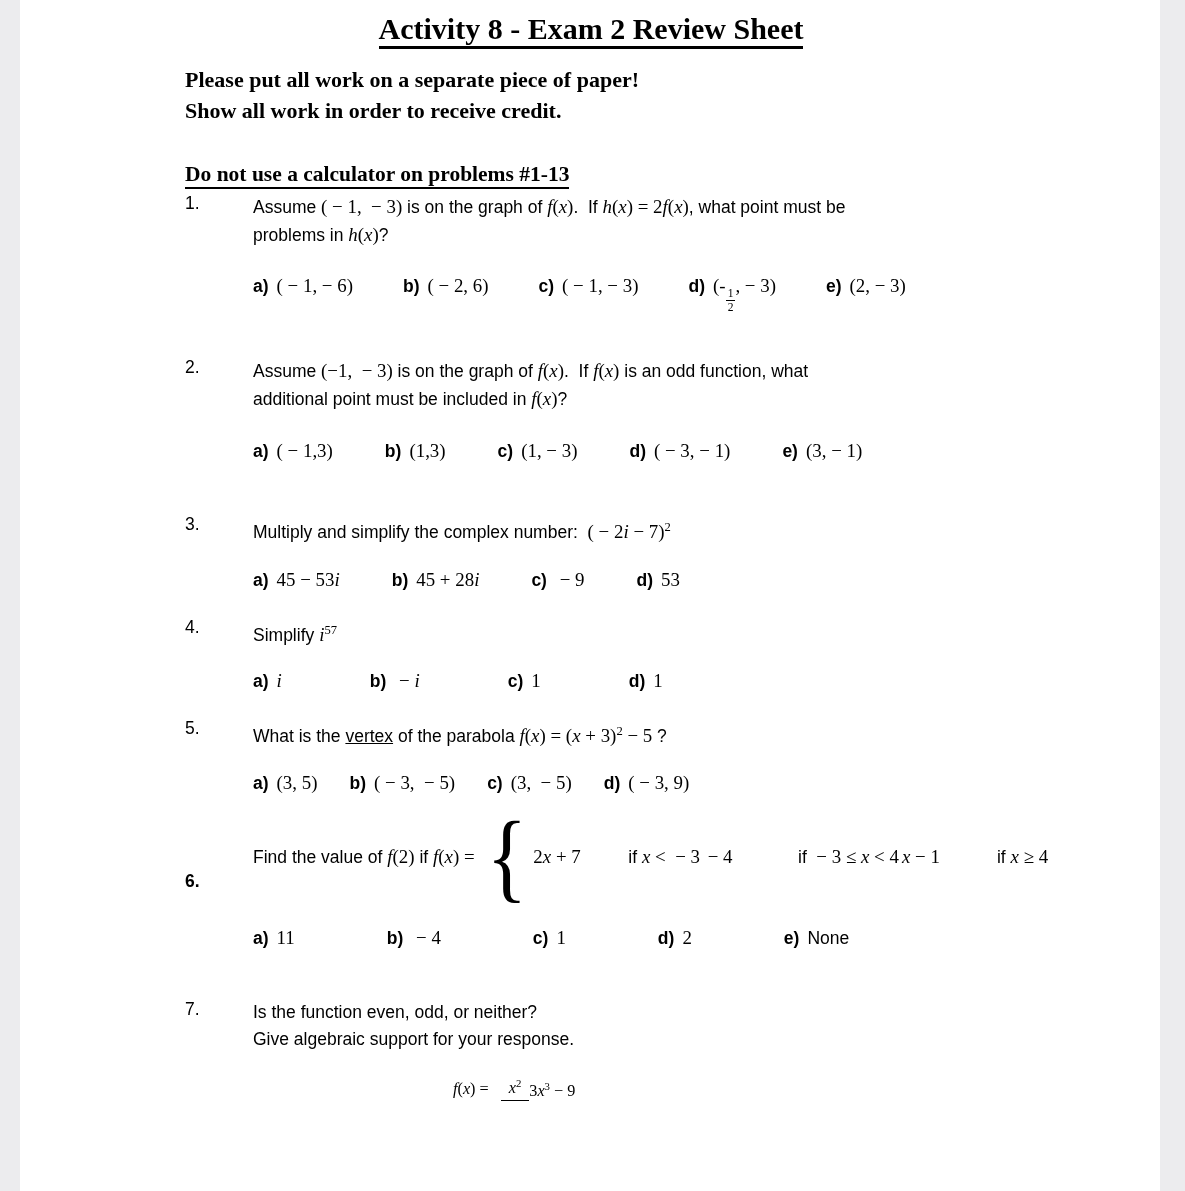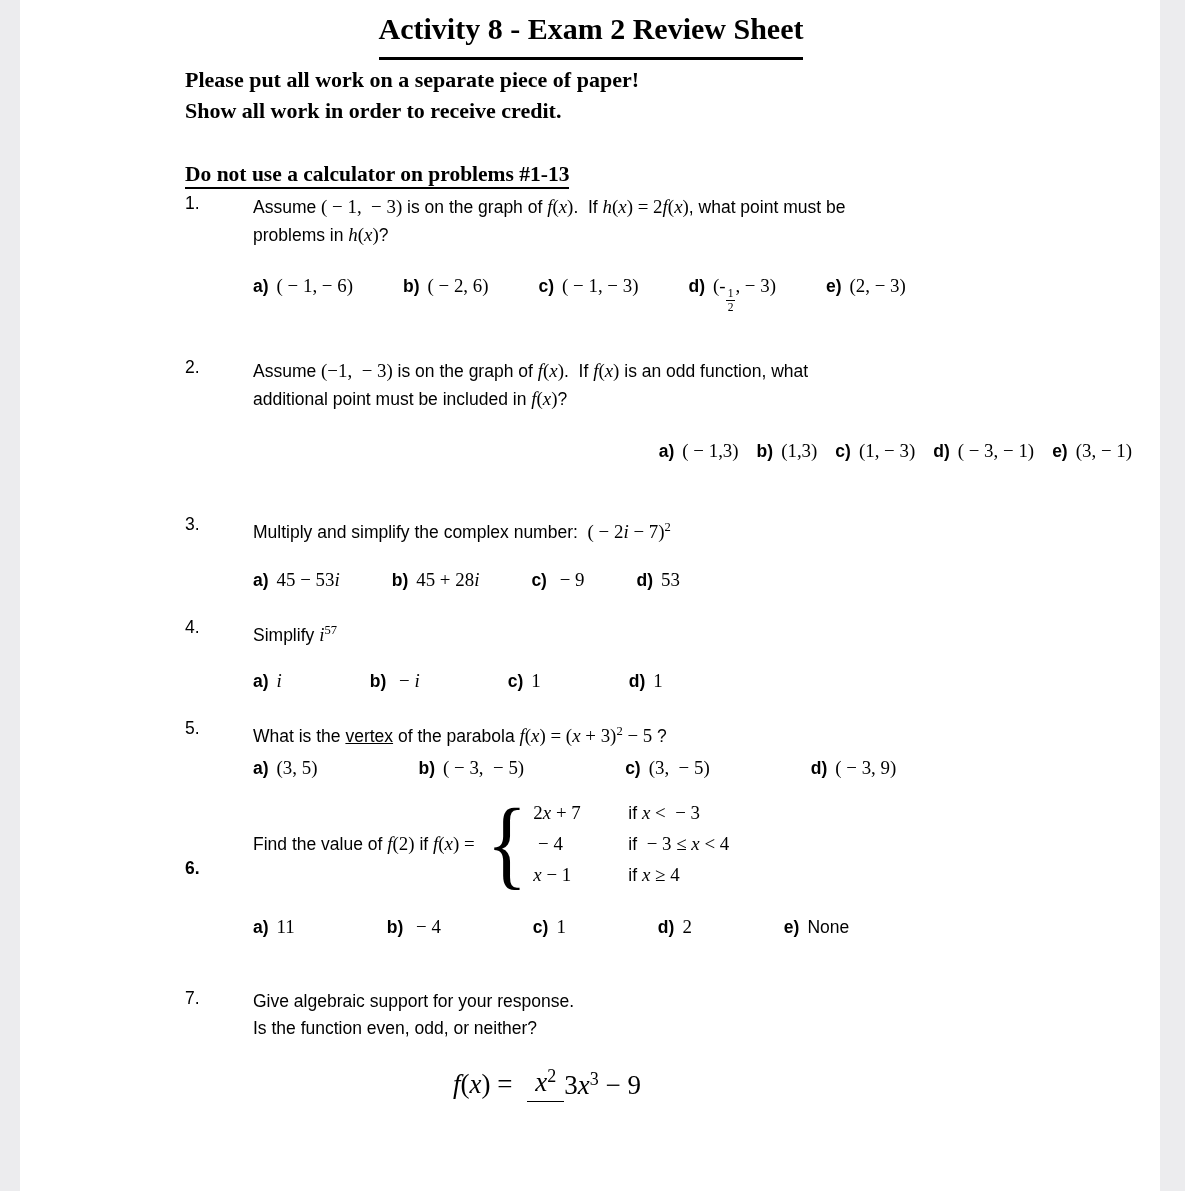--- a/index.html
+++ b/index.html
@@ -11,21 +11,21 @@
   .page{
     position:absolute;top:0;bottom:0;left:20px;right:25px;
     background:#ffffff;box-sizing:border-box;
     padding:12px 28px 30px 165px;overflow:hidden;
   }
   
   h1.title{
     margin:0 0 0 -135px;text-align:center;
     font-family:"Liberation Serif",serif;font-size:30px;font-weight:700;
   }
-  h1.title .tspan{border-bottom:3px solid #000;padding-bottom:12px;}
+  h1.title .tspan{border-bottom:3px solid #000;padding-bottom:1px;}
   .instructions{
     margin-top:18px;
     font-family:"Liberation Serif",serif;font-weight:700;font-size:22px;line-height:31px;
   }
   .section-heading{
     margin-top:36px;
     font-family:"Liberation Serif",serif;font-weight:700;font-size:21.5px;
   }
   .section-heading .hspan{border-bottom:2px solid #000;padding-bottom:1px;}
   
@@ -53,46 +53,46 @@
   .frac .fnum{border-bottom:1.4px solid #000;padding:0 2px;}
   .frac .fden{padding:0 2px;}
   
   .pw-line{display:flex;align-items:center;white-space:pre;font-size:17.5px;}
   .pw-intro{white-space:pre;}
   .brace{
     font-family:"Liberation Serif",serif;font-size:100px;font-weight:400;
     line-height:0.86;transform:scaleX(0.85);display:inline-block;
     margin:0 2px 0 4px;
   }
-  .pw-rows{display:inline-flex;flex-direction:column;gap:3px;}
+  .pw-rows{display:inline-flex;flex-direction:row;gap:3px;}
   .pw-row{display:flex;line-height:28px;}
   .pw-expr{min-width:95px;white-space:pre;}
   .pw-cond{white-space:pre;}
   
   .display-formula{
     display:flex;align-items:center;margin-left:200px;margin-top:24px;
-    font-size:25px;
+    font-size:15px;
   }
   .df-lhs{white-space:pre;margin-right:8px;}
   .dfrac{display:inline-flex;align-items:center;}
   .dfrac .dnum{padding:0 8px 3px;border-bottom:1.6px solid #000;white-space:pre;}
   .dfrac .dden{padding-top:3px;white-space:pre;}
   
   #problems .problem:nth-child(1){margin-top:6px;}
   #problems .problem:nth-child(2){margin-top:44px;}
   #problems .problem:nth-child(3){margin-top:52px;}
   #problems .problem:nth-child(4){margin-top:26px;}
   #problems .problem:nth-child(5){margin-top:26px;}
   #problems .problem:nth-child(6){margin-top:20px;}
   #problems .problem:nth-child(7){margin-top:50px;}
   #problems .problem:nth-child(1) .options{gap:50px;margin-top:26px;}
-  #problems .problem:nth-child(2) .options{gap:18px;margin-top:27px;justify-content:flex-end;}
+  #problems .problem:nth-child(2) .options{gap:52px;margin-top:27px;}
   #problems .problem:nth-child(3) .options{gap:52px;margin-top:23px;}
   #problems .problem:nth-child(4) .options{gap:88px;margin-top:22px;}
-  #problems .problem:nth-child(5) .options{gap:101px;margin-top:7px;}
+  #problems .problem:nth-child(5) .options{gap:32px;margin-top:22px;}
   #problems .problem:nth-child(6) .options{gap:92px;margin-top:27px;}
   #problems .problem:nth-child(6) .p-num{font-weight:700;}
 </style>
 </head>
 <body>
 
 <div class="page">
   <h1 class="title"><span class="tspan">Activity 8 - Exam 2 Review Sheet</span></h1>
 
   <div class="instructions">
@@ -182,22 +182,22 @@
             <span class="option"><span class="opt-label">c)</span><span class="opt-val"><span class="seg-m">1</span></span></span>
             <span class="option"><span class="opt-label">d)</span><span class="opt-val"><span class="seg-m">2</span></span></span>
             <span class="option"><span class="opt-label">e)</span><span class="opt-val"><span class="seg-t">None</span></span></span>
           </div>
         </div>
   </div>
 
   <div class="problem">
     <div class="p-num">7.</div>
     <div class="p-body">
+          <div class="q-line"><span class="seg-t">Is the function even, odd, or neither?</span></div>
           <div class="q-line"><span class="seg-t">Give algebraic support for your response.</span></div>
-          <div class="q-line"><span class="seg-t">Is the function even, odd, or neither?</span></div>
           <div class="display-formula">
             <span class="df-lhs"><span class="seg-i">f</span><span class="seg-m">(</span><span class="seg-i">x</span><span class="seg-m">) = </span></span>
             <span class="dfrac">
               <span class="dnum"><span class="seg-i">x</span><span class="seg-sup">2</span></span>
               <span class="dden"><span class="seg-m">3</span><span class="seg-i">x</span><span class="seg-sup">3</span><span class="seg-m"> − 9</span></span>
             </span>
           </div>
         </div>
   </div>
 </div>

